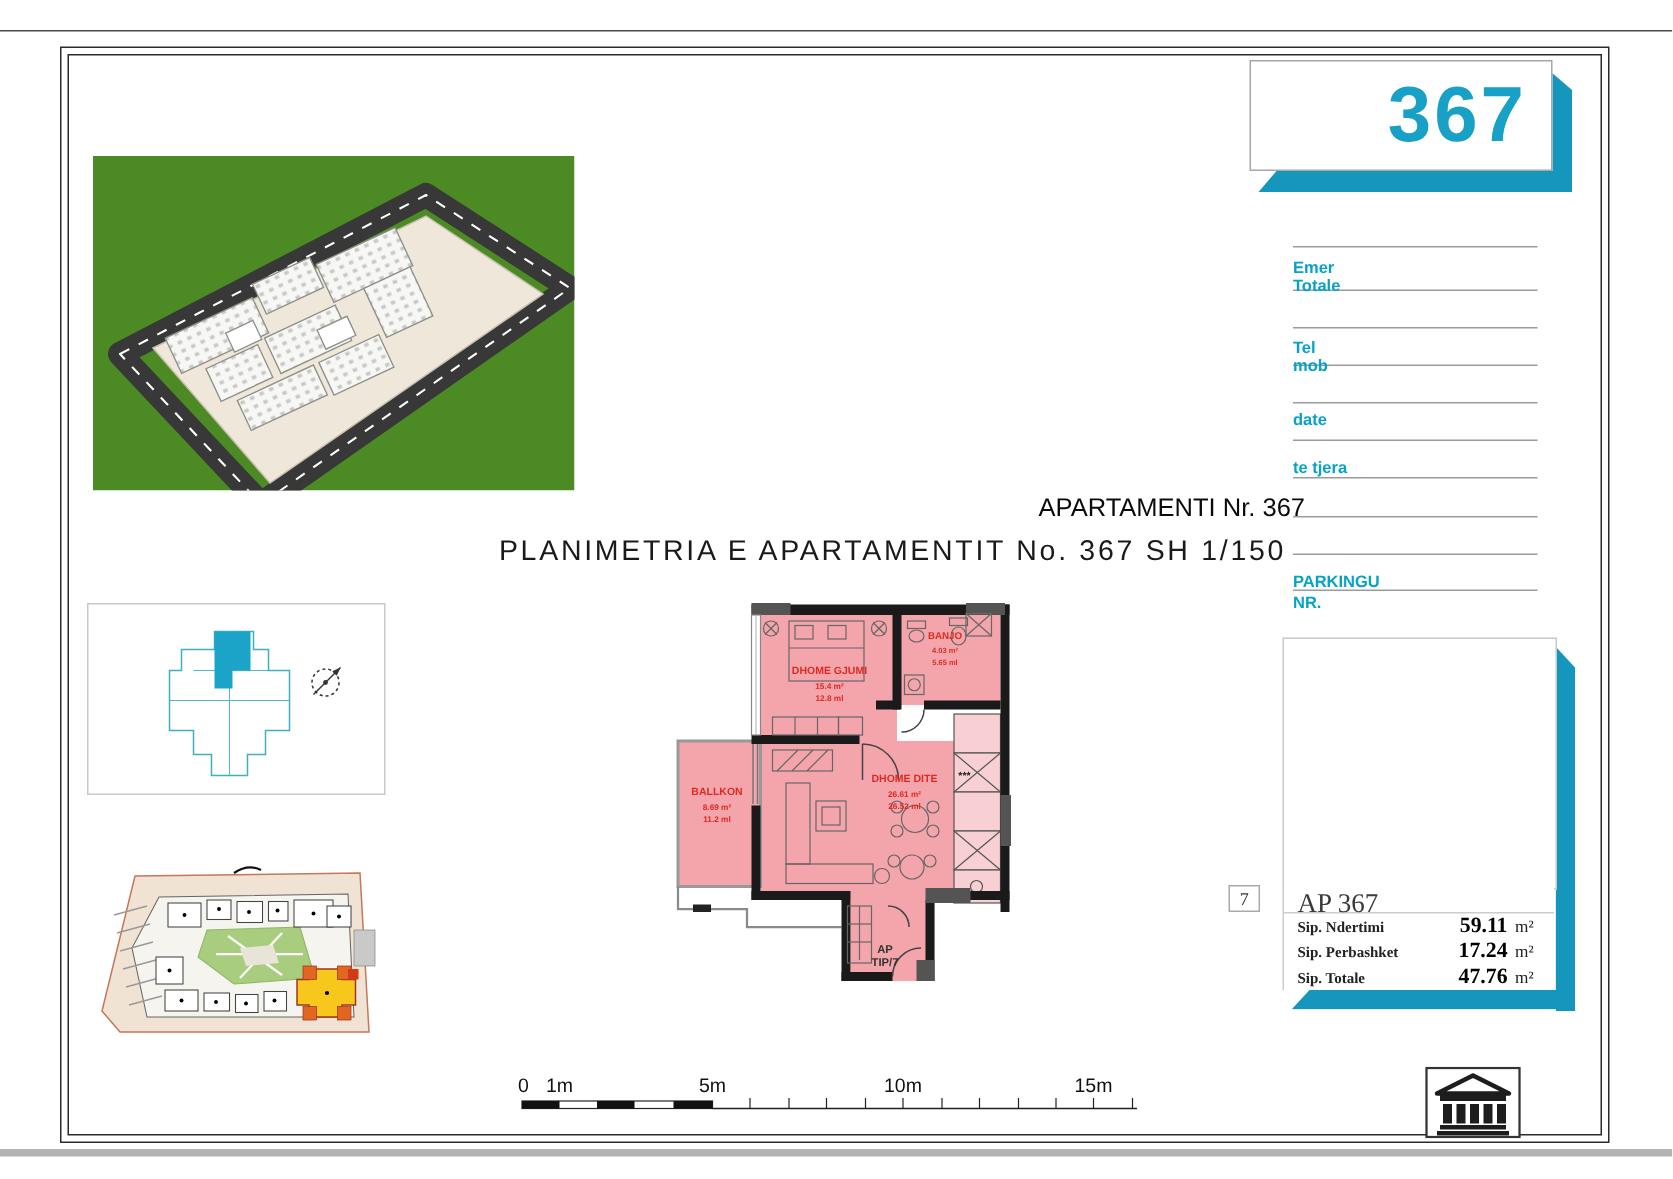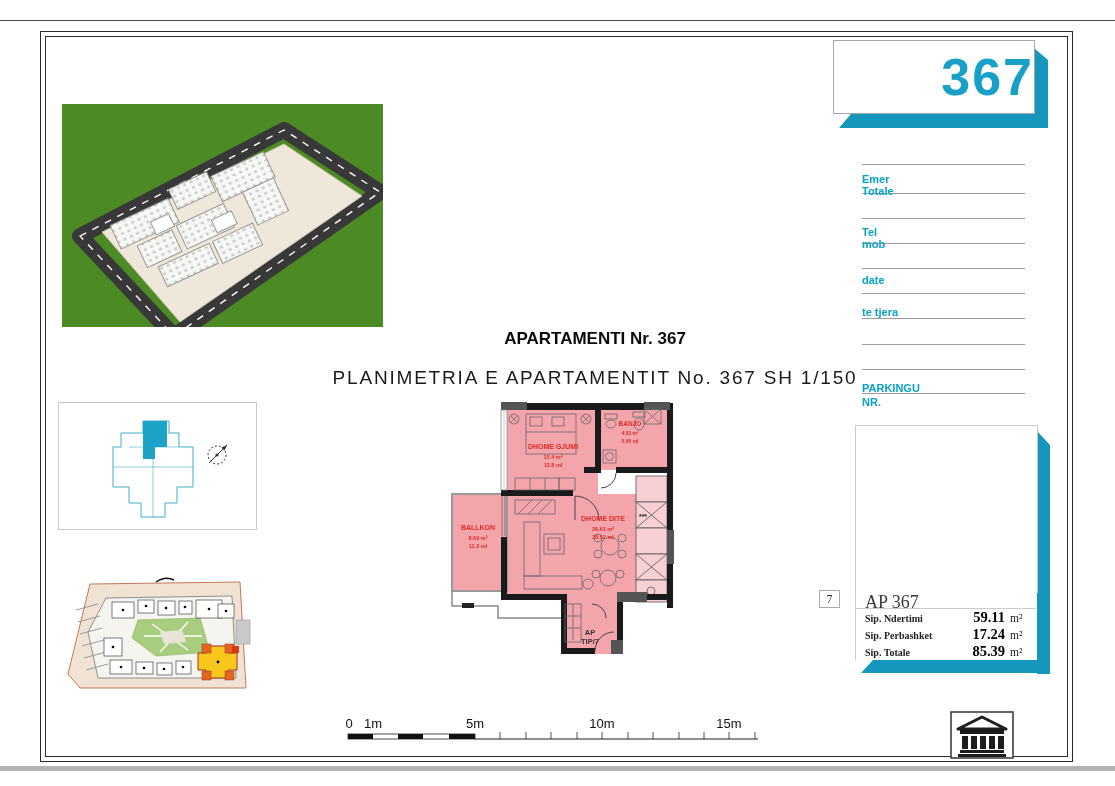--- a/index.html
+++ b/index.html
@@ -12,29 +12,29 @@
   .frame-outer{left:40px;top:31px;width:1031px;height:729px;border:1.5px solid #2b2b2b;}
   .frame-inner{left:45px;top:36px;width:1021px;height:719px;border:1px solid #2b2b2b;}
   
   .render3d{left:62px;top:104px;width:321px;height:223px;}
   .komplex-title{left:58px;top:358px;font-size:14.5px;letter-spacing:1px;line-height:20px;color:#141414;}
   .section-box{left:58px;top:402px;width:197px;height:126px;border:1px solid #c9c9c9;background:#fff;}
   .site-title{left:58px;top:543px;font-size:12px;letter-spacing:.6px;color:#141414;}
   .site-box{left:60px;top:574px;width:205px;height:133px;}
   
   .main-title{left:320px;top:329px;width:550px;text-align:center;}
-  .main-title .l1{font-size:17px;font-weight:bold;color:#0a0a0a;}
-  .main-title .l2{font-size:19px;letter-spacing:1.8px;margin-top:18px;color:#1a1a1a;}
+  .main-title .l1{font-size:17px;font-weight:normal;color:#0a0a0a;text-align:right;}
+  .main-title .l2{font-size:19px;letter-spacing:1.8px;margin-top:8px;color:#1a1a1a;}
   .floorplan{left:440px;top:392px;width:255px;height:300px;}
   .scalebar{left:340px;top:714px;width:430px;height:34px;}
   
   .numcard{left:833px;top:40px;width:218px;height:92px;}
   .numcard-face{left:0;top:0;width:202px;height:74px;background:#fff;border:1px solid #a6a6a6;
      font-size:52px;font-weight:bold;color:#18a0c6;text-align:right;line-height:72px;
-     box-sizing:border-box;letter-spacing:2px;}
+     padding-right:16px;box-sizing:border-box;letter-spacing:2px;}
   .numcard-sr{left:201px;top:8px;width:14px;height:80px;background:#1596bd;
      clip-path:polygon(0 0,100% 12px,100% 100%,0 100%);}
   .numcard-sb{left:6px;top:74px;width:209px;height:14px;background:#1596bd;
      clip-path:polygon(12px 0,100% 0,100% 100%,0 100%);}
   .form-area{left:862px;top:156px;width:163px;height:250px;}
   .fline{position:absolute;left:0;width:163px;height:0;border-top:1px solid #9b9b9b;}
   .flabel{position:absolute;left:0;font-size:11px;font-weight:bold;color:#06a2c8;}
   
   .infocard{left:819px;top:425px;width:232px;height:252px;}
   .info-empty{left:36px;top:0;width:181px;height:166px;border:1px solid #c8c8c8;background:#fff;}
@@ -366,21 +366,21 @@
         <span class="at-val">59.11</span>
         <span class="at-unit">m²</span>
       </div>
       <div class="at-row">
         <span class="at-label">Sip. Perbashket</span>
         <span class="at-val">17.24</span>
         <span class="at-unit">m²</span>
       </div>
       <div class="at-row">
         <span class="at-label">Sip. Totale</span>
-        <span class="at-val">85.39</span>
+        <span class="at-val">47.76</span>
         <span class="at-unit">m²</span>
       </div>
     </div>
   </div>
 
   <svg class="abs temple-box" viewBox="0 0 64 48">
     <rect x="1" y="1" width="62" height="46" fill="#fff" stroke="#333" stroke-width="1.5"></rect>
     <path d="M8,18 L32,6 L56,18 Z" fill="none" stroke="#1d1d1d" stroke-width="3" stroke-linejoin="round"></path>
     <rect x="10" y="19" width="44" height="4" fill="#1d1d1d"></rect>
     <rect x="12" y="25" width="6" height="13" fill="#1d1d1d"></rect>

